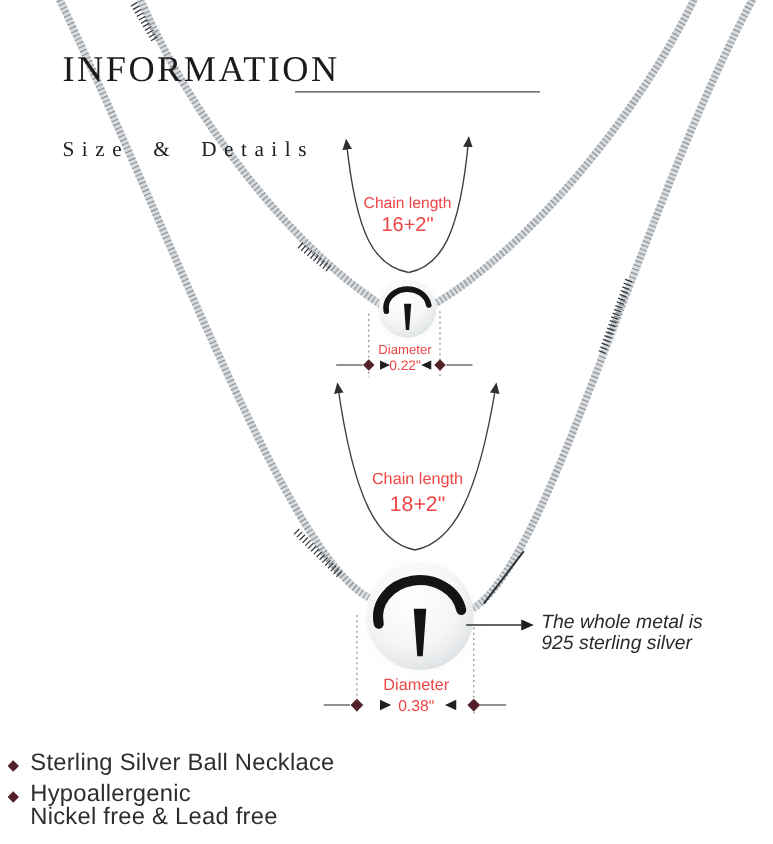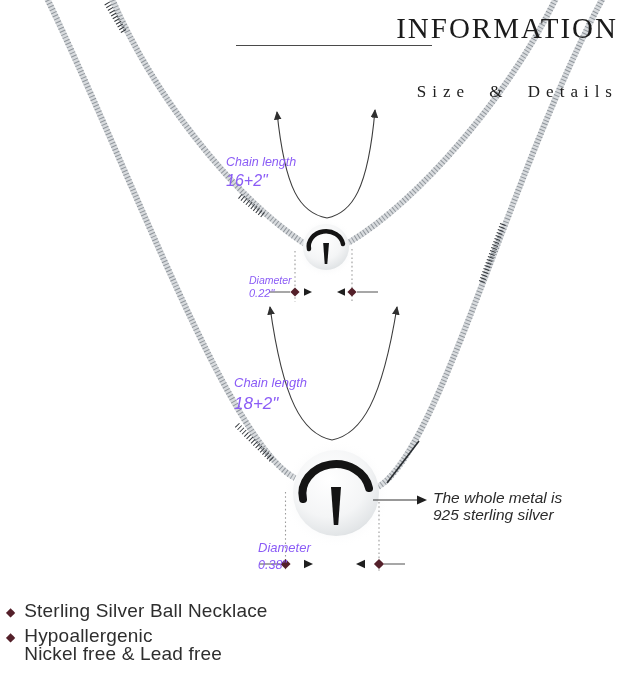--- a/index.html
+++ b/index.html
@@ -2,32 +2,32 @@
 <html><head>
 <meta charset="utf-8">
 <style>
   html,body{margin:0;padding:0;background:#fff;}
   .canvas{
     position:relative;width:618px;height:675px;background:#ffffff;
     overflow:hidden;font-family:"Liberation Sans",sans-serif;
   }
   .art{position:absolute;left:0;top:0;width:618px;height:675px;}
   
-  .header{position:absolute;left:50px;top:12px;width:568px;text-align:right;}
+  .header{position:absolute;left:50px;top:40px;width:568px;text-align:left;}
   .title{
     font-family:"Liberation Serif",serif;font-size:29px;letter-spacing:2px;
     color:#1b1b1b;font-weight:400;line-height:32px;
   }
   .title-rule{width:196px;height:1px;background:#4a4a4a;margin:1px auto 4px auto;}
   .subtitle{
     font-family:"Liberation Serif",serif;font-size:17px;letter-spacing:6px;
     word-spacing:9px;color:#202020;margin-top:36px;
   }
   
-  .ann{position:absolute;text-align:left;color:#8b5cf6;font-style:italic;}
+  .ann{position:absolute;text-align:center;color:#ef4444;}
   .chain-label-small{left:226px;top:155px;width:200px;}
   .chain-label-small .l1{font-size:12.5px;}
   .chain-label-small .l2{font-size:16px;margin-top:3px;}
   .chain-label-large{left:234px;top:375px;width:200px;}
   .chain-label-large .l1{font-size:13px;}
   .chain-label-large .l2{font-size:17px;margin-top:4px;}
   .dia-small{left:249px;top:274px;width:150px;}
   .dia-small .l1{font-size:10.5px;}
   .dia-small .l2{font-size:11px;margin-top:1px;}
   .dia-large{left:258px;top:540px;width:150px;}

